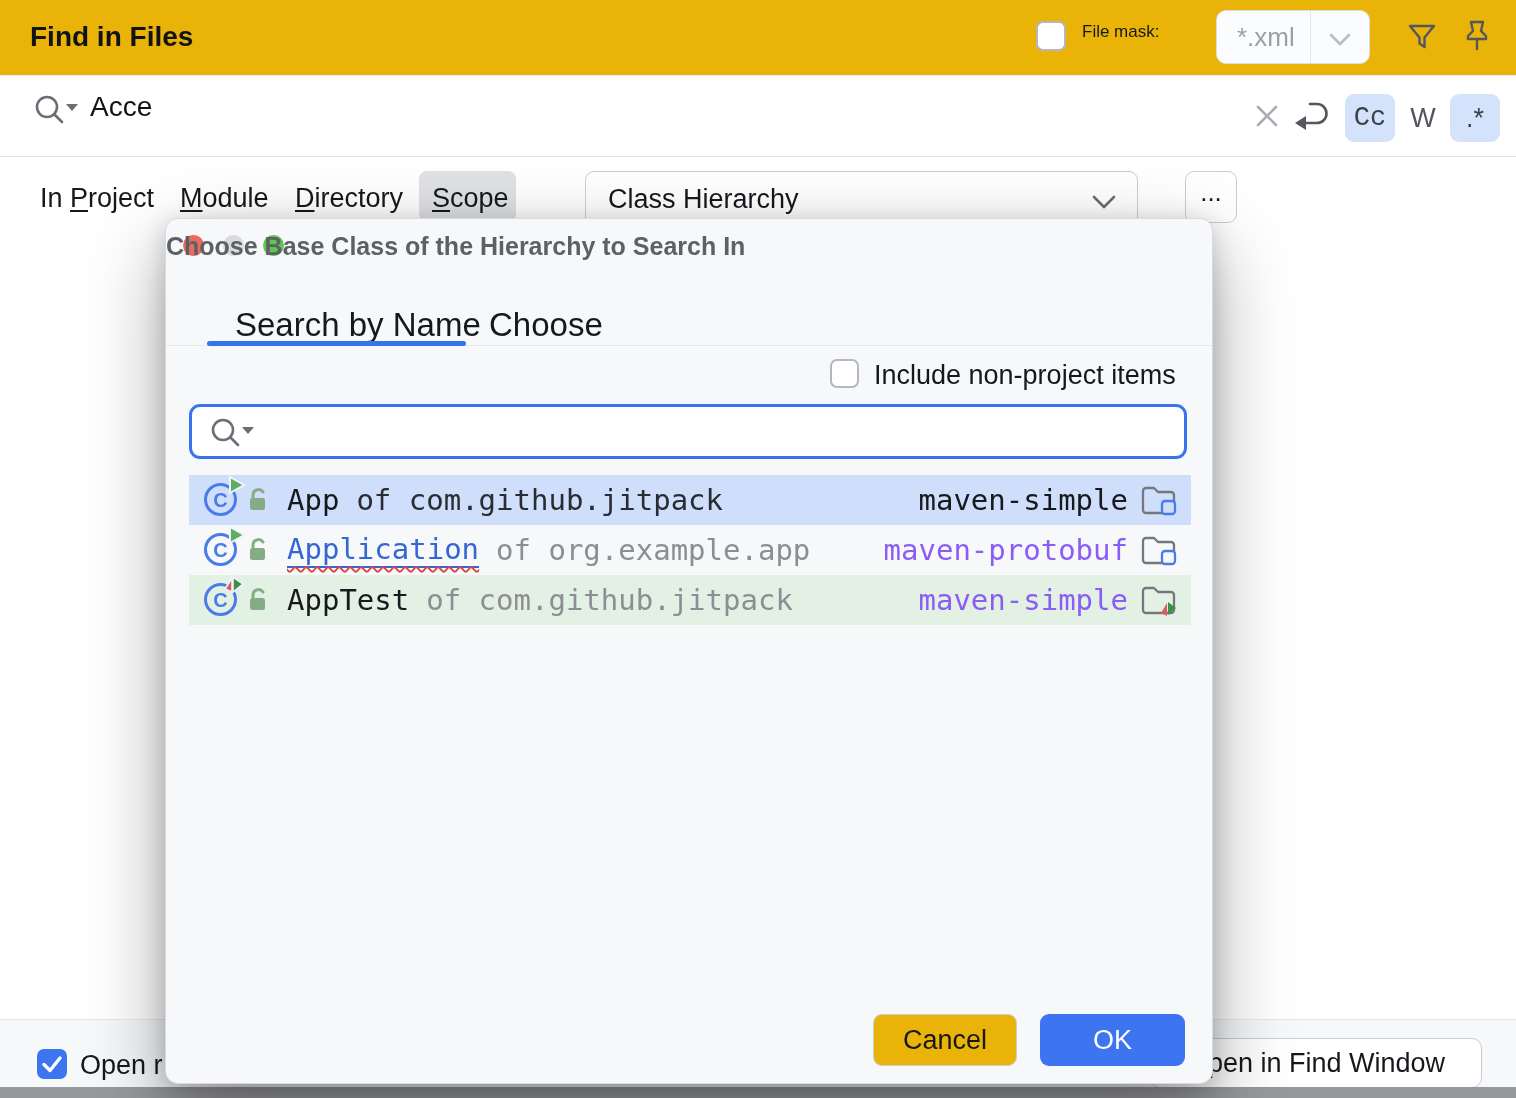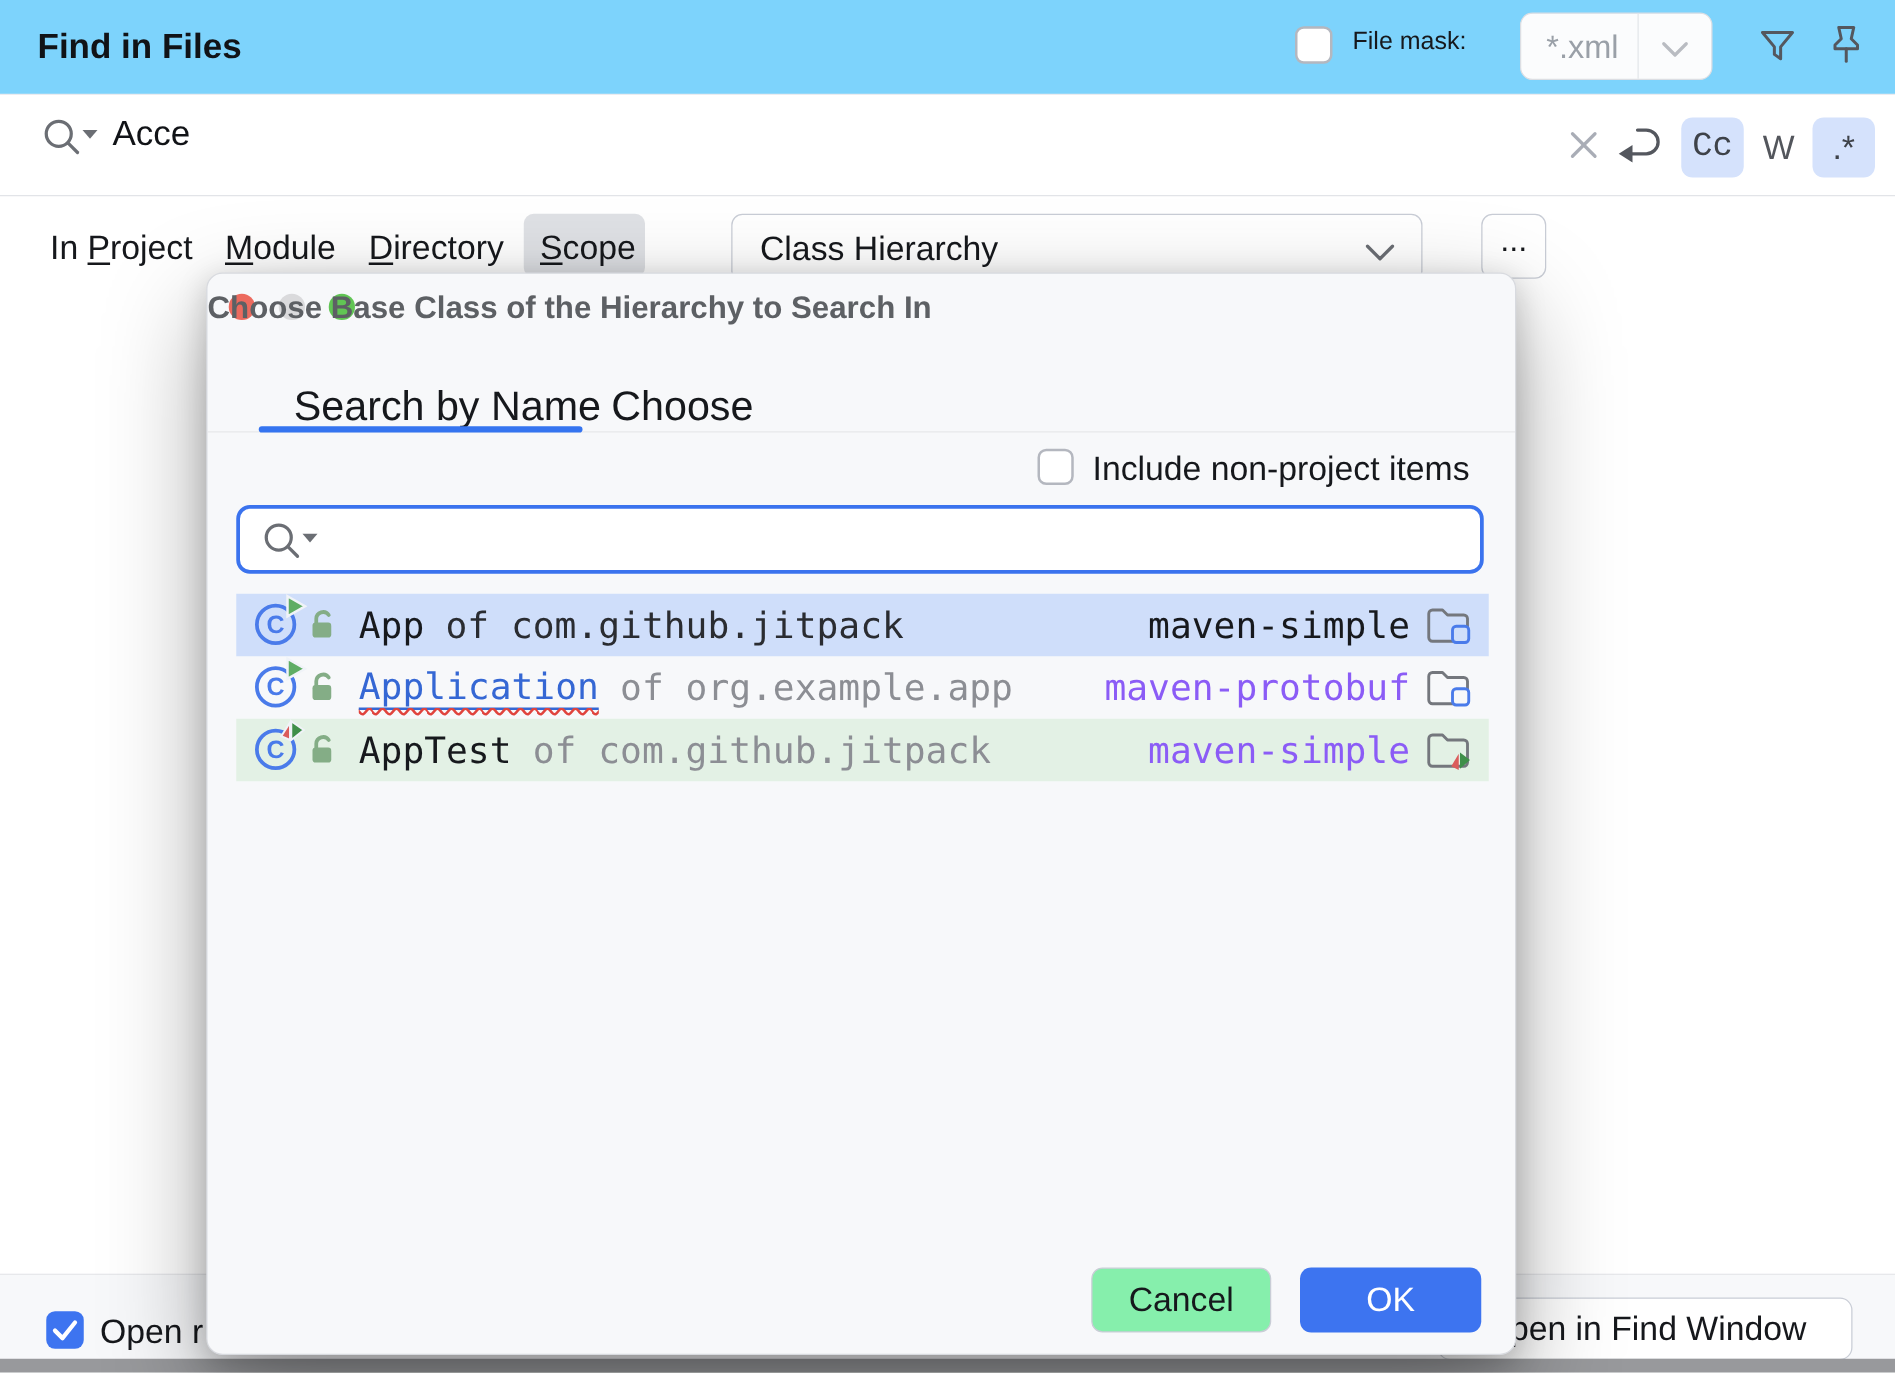--- a/index.html
+++ b/index.html
@@ -1,24 +1,24 @@
 <!DOCTYPE html>
 <html><head>
 <meta charset="utf-8">
 <style>
   * { margin:0; padding:0; box-sizing:border-box; }
   html,body { width:1516px; height:1098px; }
   body { font-family:"Liberation Sans", sans-serif; background:#fff; overflow:hidden; }
   #root { position:relative; width:1516px; height:1098px; background:#fff; }
 
   
-  .topbar { position:absolute; left:0; top:0; width:1516px; height:76px; background:#7dd3fc; border-bottom:1px solid #ebecf0; }
+  .topbar { position:absolute; left:0; top:0; width:1516px; height:76px; background:#eab308; border-bottom:1px solid #ebecf0; }
   .win-title { position:absolute; left:30px; top:21px; font-size:28px; font-weight:700; color:#111317; }
   .fm-check { position:absolute; left:1036px; top:21px; width:30px; height:30px; border:2px solid #b4b7bf; border-radius:7px; background:#fff; }
-  .fm-label { position:absolute; left:1082px; top:22px; font-size:20px; color:#16181c; }
+  .fm-label { position:absolute; left:1082px; top:22px; font-size:17px; color:#16181c; }
   .fm-combo { position:absolute; left:1216px; top:10px; width:154px; height:54px; border:1px solid #dcdee3; border-radius:10px; background:#fbfcfd; }
   .fm-value { position:absolute; left:20px; top:11px; font-size:26px; color:#9aa0a8; }
   .fm-combo .split { position:absolute; right:58px; top:0; width:1px; height:52px; background:#e4e6ea; }
   .fm-chevron { position:absolute; right:17px; top:22px; }
   .icon-btn { position:absolute; }
 
   
   .search-row { position:absolute; left:0; top:77px; width:1516px; height:80px; background:#fff; border-bottom:1px solid #e2e4e8; }
   .loupe-main { position:absolute; left:30px; top:12px; }
   .query { position:absolute; left:90px; top:14px; font-size:28px; color:#111317; }
@@ -75,21 +75,21 @@
   .r-suffix { margin-left:17px; color:#8c8e94; white-space:pre; }
   .row.sel .r-suffix { color:#2a2c31; }
   .spacer { flex:1; }
   .r-module { color:#8b5cf6; white-space:pre; }
   .row.sel .r-module { color:#17191d; }
   .folder { margin-left:12px; flex:0 0 auto; }
   .app-link { color:#3567d4; border-bottom:2px solid #3567d4; }
   .app-link .wavy { color:#3567d4; text-decoration:underline wavy #e0433d; text-decoration-thickness:2px; text-underline-offset:7px; }
 
   .btn { position:absolute; top:795px; height:52px; border-radius:9px; font-size:27px; display:flex; align-items:center; justify-content:center; }
-  .btn.cancel { left:707px; width:144px; background:#86efac; border:1px solid #c9cdd6; color:#16181c; }
+  .btn.cancel { left:707px; width:144px; background:#eab308; border:1px solid #c9cdd6; color:#16181c; }
   .btn.ok { left:874px; width:145px; background:#3d74f0; color:#fff; }
 </style>
 </head>
 <body>
 
 <div id="root">
 
   <div class="topbar">
     <div class="win-title">Find in Files</div>
     <div class="fm-check"></div>

